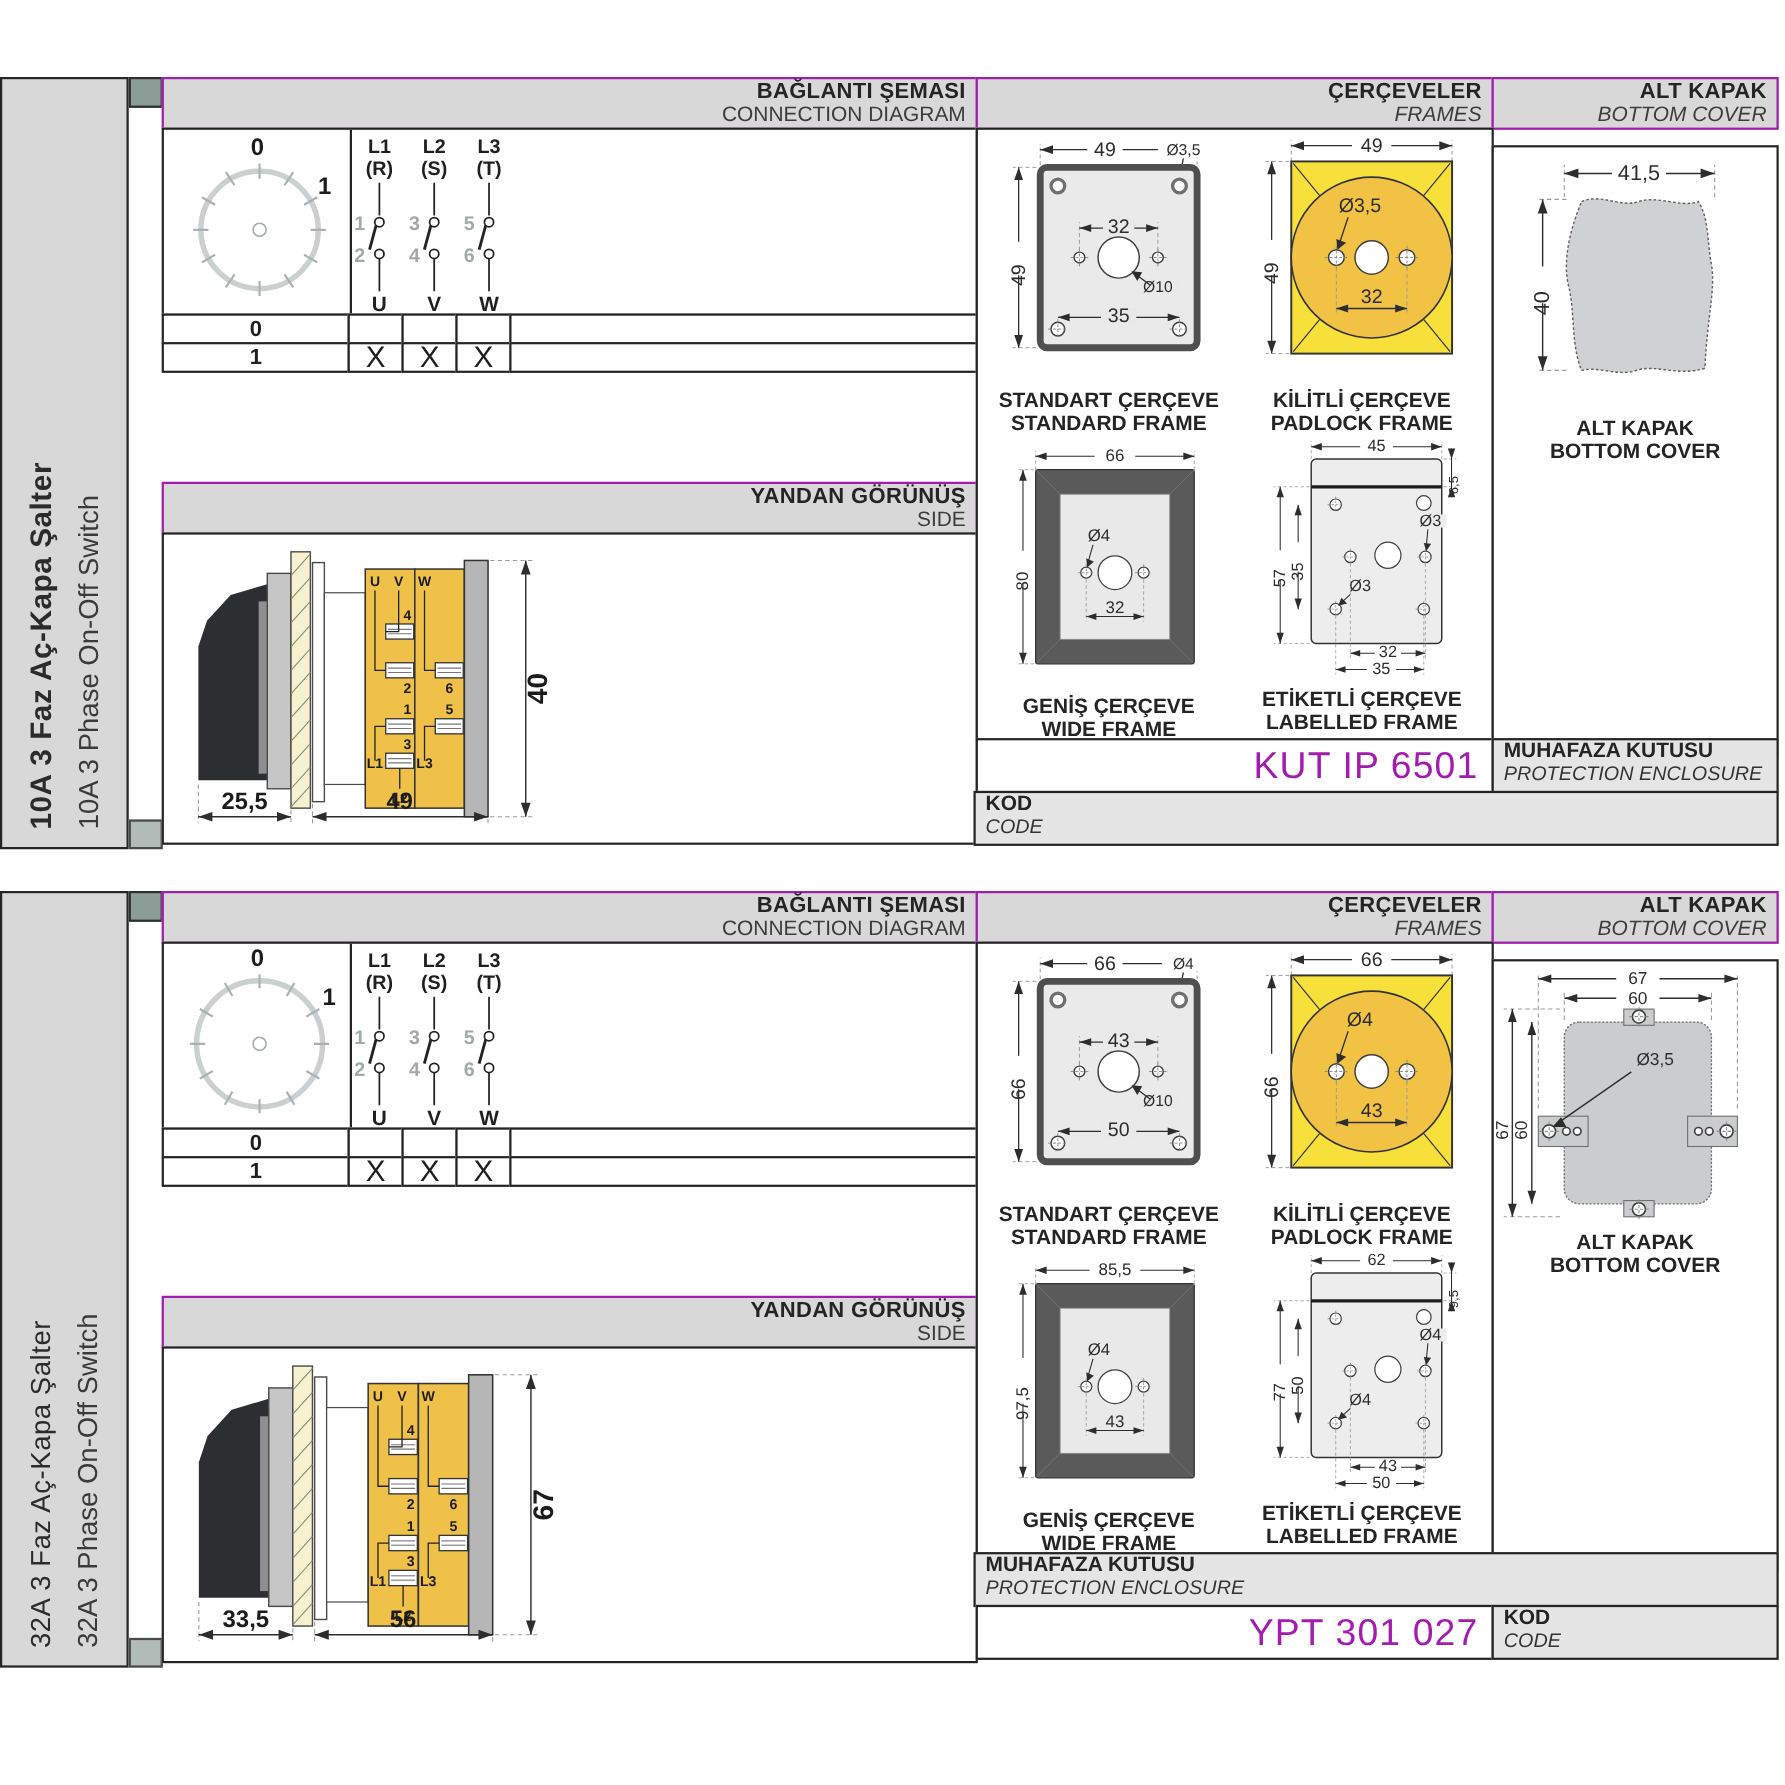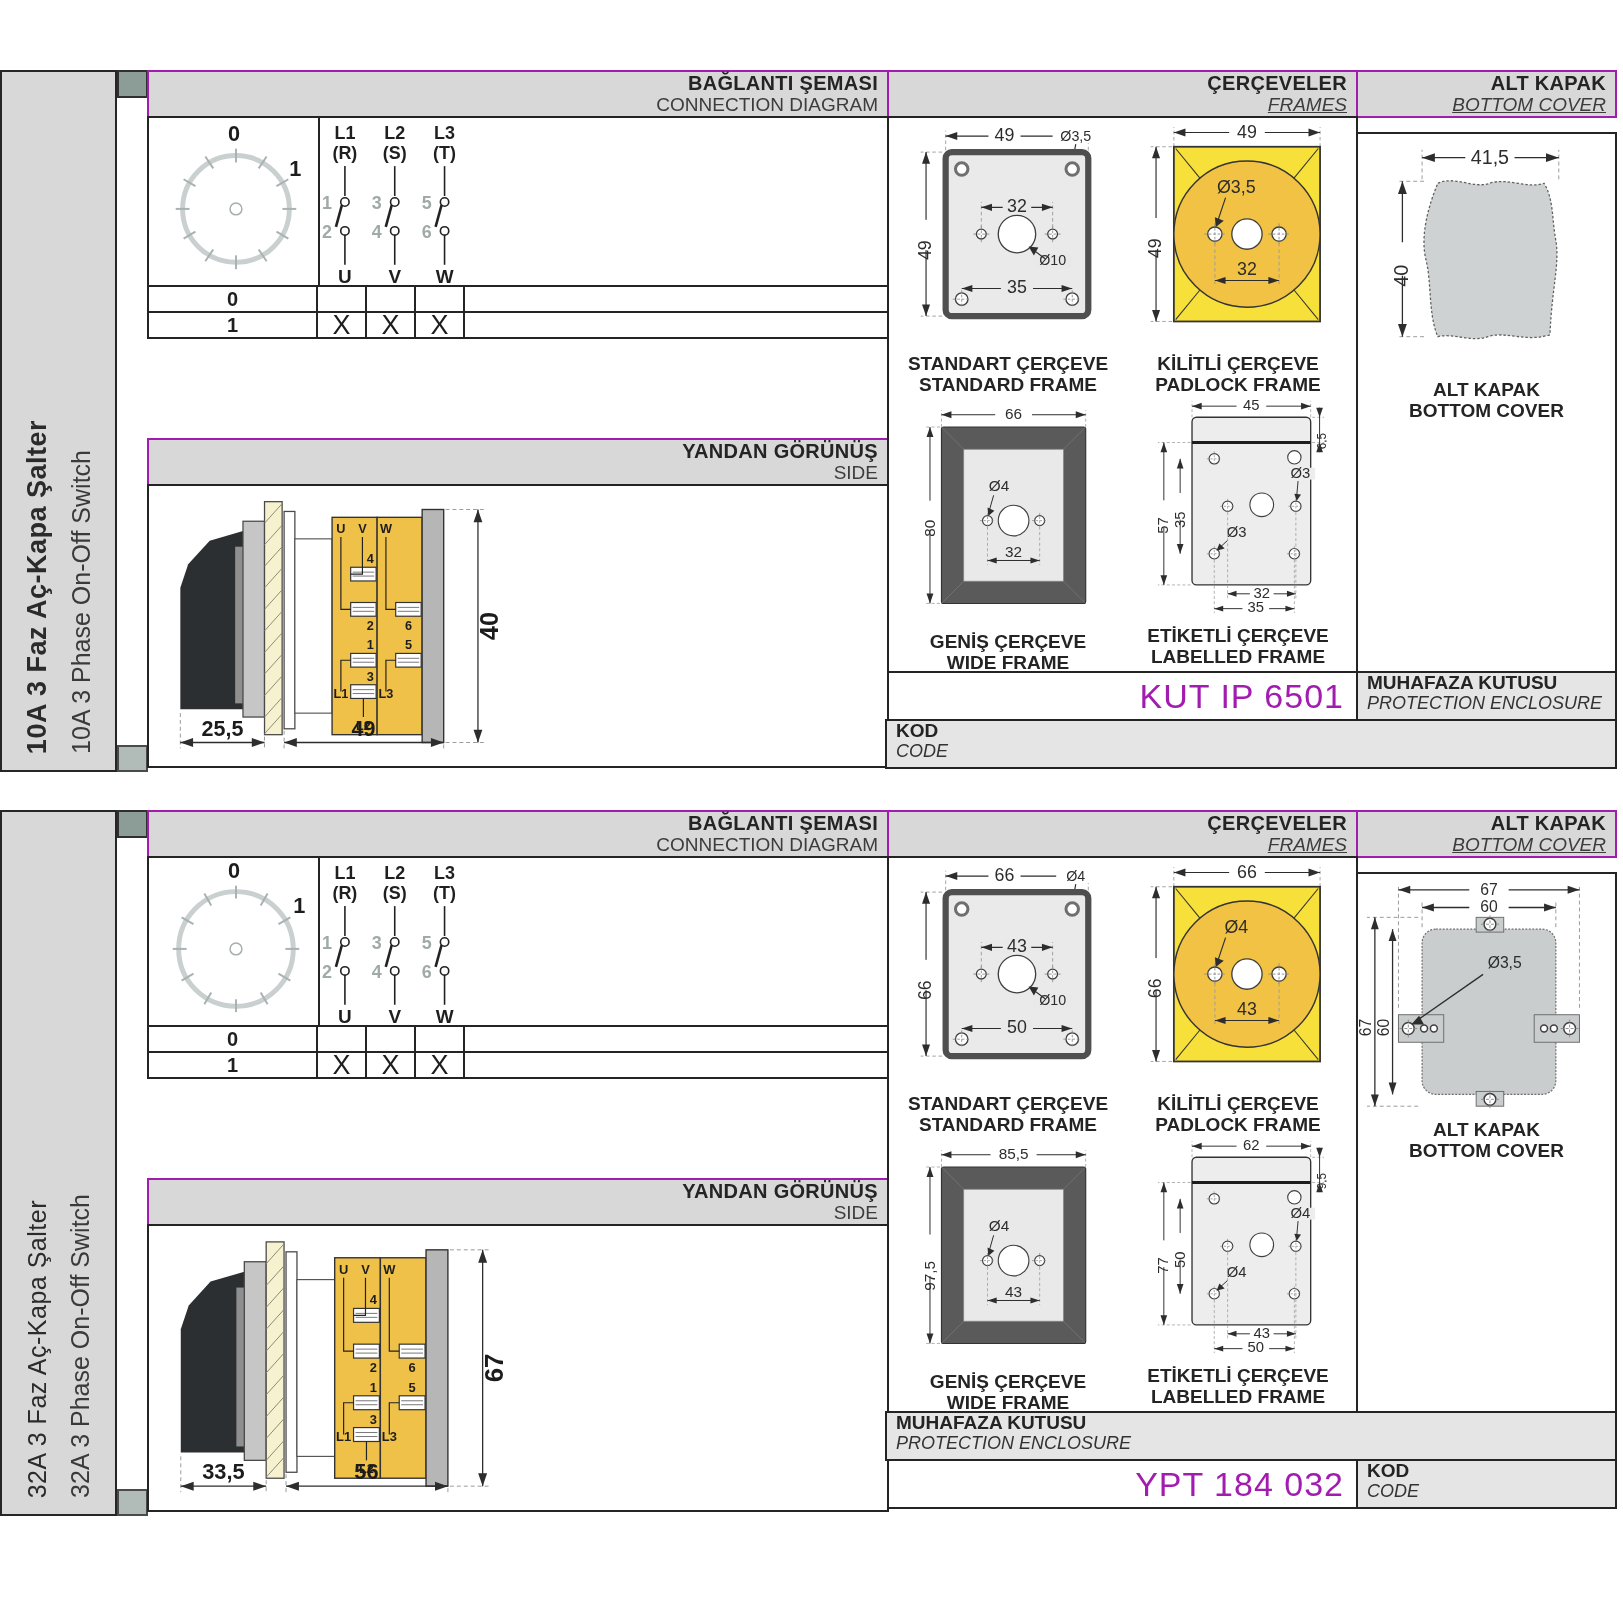--- a/index.html
+++ b/index.html
@@ -26,21 +26,21 @@
   .sq-bot { bottom:0; height:27px; background:#b1bbb8; border:2px solid #4a4a4a; }
 
   .main { position:absolute; left:147px; right:6px; top:0; bottom:0; }
 
   
   .hdr { position:absolute; height:48px; background:#d8d8d8; border:2px solid #a21caf;
          display:flex; flex-direction:column; justify-content:center; align-items:flex-end;
          padding-right:9px; line-height:1.06; }
   .hdr .h-tr { font-weight:bold; font-size:20px; color:#242424; letter-spacing:.3px; }
   .hdr .h-en { font-size:19px; color:#3c3c3c; }
-  .hdr.it .h-en { font-style:italic;text-decoration:underline; }
+  .hdr.it .h-en { font-style:italic; }
   .hdr-conn   { left:0;      top:0; width:742px; }
   .hdr-frames { left:740px;  top:0; width:471px; }
   .hdr-cover  { left:1209px; top:0; width:261px; }
   .side-hdr   { left:0; top:368px; width:742px; }
 
   
   .diagram-box { position:absolute; left:0; top:46px; width:742px; height:171px;
                  border:2px solid #242424; background:#fff; }
   .dial-cell { position:absolute; left:0; top:0; bottom:0; width:171px; border-right:2px solid #242424; }
   .contacts-cell { position:absolute; left:171px; right:0; top:0; bottom:0; }
@@ -1127,21 +1127,21 @@
       </div>
 
       <div class="codes">
         <div class="code-row">
           <div class="code-lbl">
             <div class="h-tr">MUHAFAZA KUTUSU</div>
             <div class="h-en">PROTECTION ENCLOSURE</div>
           </div>
         </div>
         <div class="code-row">
-          <div class="code-val">YPT 184 032</div>
+          <div class="code-val">YPT 301 027</div>
           <div class="code-lbl">
             <div class="h-tr">KOD</div>
             <div class="h-en">CODE</div>
           </div>
         </div>
       </div>
 
     </div>
   </div>
 

